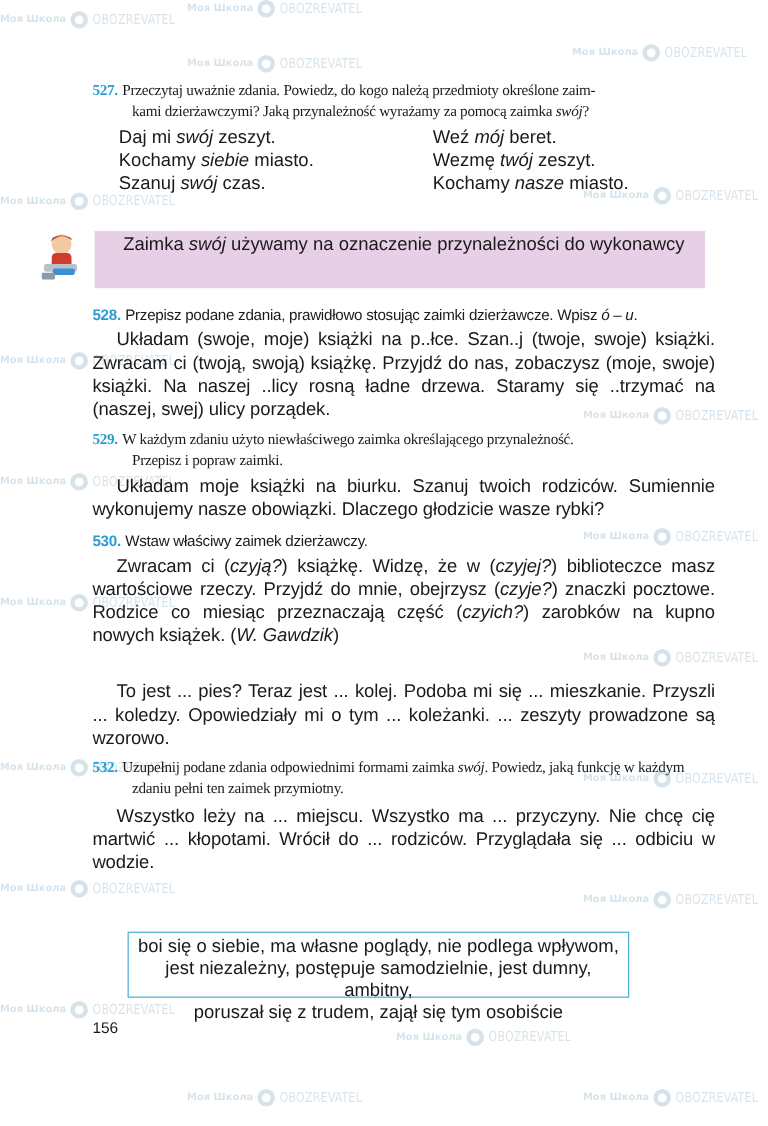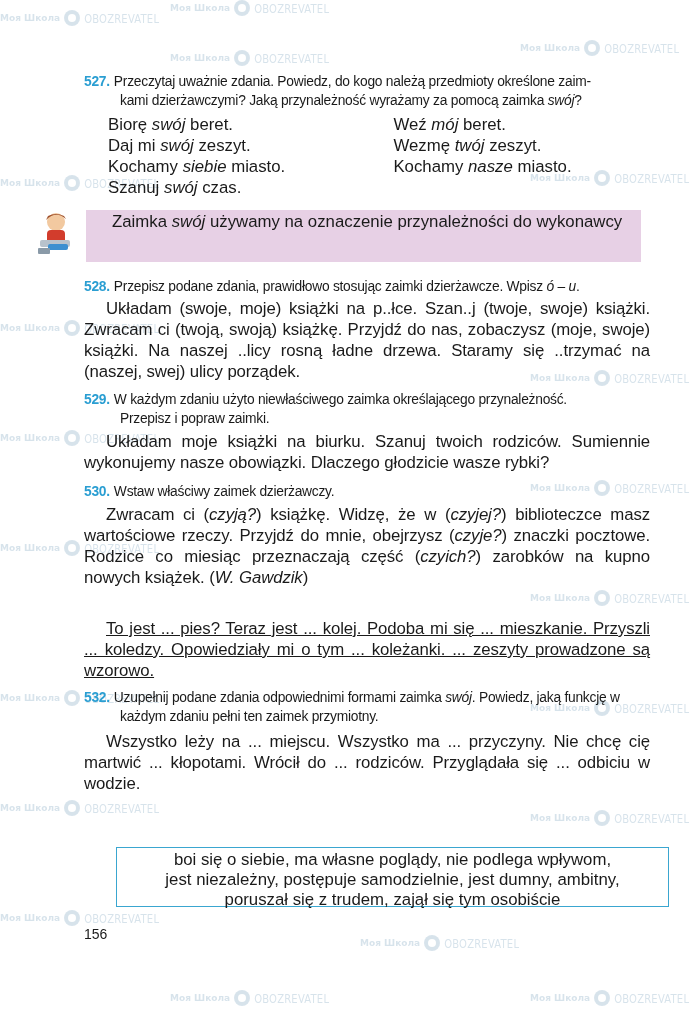--- a/index.html
+++ b/index.html
@@ -10,35 +10,35 @@
     .wm { position: absolute; display: flex; align-items: center; gap: 4px; opacity: 0.35; pointer-events: none; }
     .wm .wm-school { font-family: "DejaVu Sans", sans-serif; font-weight: bold; font-size: 9px; color: #8fb0c8; }
     .wm .wm-logo { width: 16px; height: 16px; border-radius: 50%; background: #8fb0c8; position: relative; }
     .wm .wm-logo::after { content: ""; position: absolute; left: 4px; top: 4px; width: 8px; height: 8px; border-radius: 50%; background: #fff; }
     .wm .wm-obz { font-family: "DejaVu Sans", sans-serif; font-size: 10px; color: #8fb0c8; letter-spacing: 0.2px; transform: scaleY(1.25); }
 
     .page { position: absolute; left: 0; top: 0; width: 698px; height: 1024px; }
     .ex { position: absolute; left: 84px; width: 566px; }
     .task { font-size: 13.8px; line-height: 19px; letter-spacing: -0.25px; }
     .task .num { color: #2a9ed2; font-weight: bold; margin-right: 4px; }
-    .task .indent { padding-left: 36px; text-indent: -36px; }
+    .task .indent { padding-left: 36px; text-indent: -36px; font-family: Liberation Serif, serif; }
     .body { font-size: 16.8px; line-height: 21px; text-align: justify; letter-spacing: -0.1px; }
     .body p { margin: 0; text-indent: 22px; }
     i, em { font-style: italic; }
 
     .cols { position: absolute; left: 108px; top: 114px; width: 520px; display: flex; font-size: 16.8px; line-height: 21px; }
     .cols .col { width: 292px; }
     .cols .col2 { width: 240px; }
 
     .rule-box { position: absolute; left: 86px; top: 210px; width: 555px; height: 52px; background: #e7d0e5; }
     .rule-text { position: absolute; left: 112px; top: 211px; width: 528px; font-size: 16.8px; line-height: 22px; }
     .rule-text p { margin: 0; text-indent: 0; }
     .kid { position: absolute; left: 36px; top: 210px; width: 44px; height: 48px; }
 
-    .answer-box { position: absolute; left: 116px; top: 847px; width: 553px; height: 60px; border: 1.5px solid #3aa6d0; text-align: center; font-size: 16.8px; line-height: 20px; padding-top: 2px; box-sizing: border-box; }
+    .answer-box { position: absolute; left: 116px; top: 847px; width: 456px; height: 60px; border: 1.5px solid #3aa6d0; text-align: center; font-size: 16.8px; line-height: 20px; padding-top: 2px; box-sizing: border-box; }
     .page-num { position: absolute; left: 84px; top: 926px; font-size: 14px; }
   </style>
 </head>
 <body>
 
 <div class="wm" style="left:0px; top:10px;">
     <span class="wm-school">Моя Школа</span>
     <span class="wm-logo"></span>
     <span class="wm-obz">OBOZREVATEL</span>
   </div>
@@ -141,21 +141,20 @@
 <div class="page">
 
   <div class="ex task" style="top:72px;">
     <div class="indent">
       <span class="num">527.</span><span>Przeczytaj uważnie zdania. Powiedz, do kogo należą przedmioty określone zaim-</span><br><span>kami dzierżawczymi? Jaką przynależność wyrażamy za pomocą zaimka </span><i>swój</i><span>?</span>
     </div>
   </div>
 
   <div class="cols">
     <div class="col">
-      <div><span>Biorę </span><i>swój</i><span> beret.</span></div>
       <div><span>Daj mi </span><i>swój</i><span> zeszyt.</span></div>
       <div><span>Kochamy </span><i>siebie</i><span> miasto.</span></div>
       <div><span>Szanuj </span><i>swój</i><span> czas.</span></div>
     </div>
     <div class="col2">
       <div><span>Weź </span><i>mój</i><span> beret.</span></div>
       <div><span>Wezmę </span><i>twój</i><span> zeszyt.</span></div>
       <div><span>Kochamy </span><i>nasze</i><span> miasto.</span></div>
     </div>
   </div>
@@ -189,21 +188,21 @@
     <p>Układam moje książki na biurku. Szanuj twoich rodziców. Sumiennie wykonujemy nasze obowiązki. Dlaczego głodzicie wasze rybki?</p>
   </div>
 
   <div class="ex task" style="top:482px;">
     <span class="num">530.</span><span>Wstaw właściwy zaimek dzierżawczy.</span>
   </div>
   <div class="ex body" style="top:504px;">
     <p><span>Zwracam ci (</span><i>czyją?</i><span>) książkę. Widzę, że w (</span><i>czyjej?</i><span>) biblioteczce masz wartościowe rzeczy. Przyjdź do mnie, obejrzysz (</span><i>czyje?</i><span>) znaczki pocztowe. Rodzice co miesiąc przeznaczają część (</span><i>czyich?</i><span>) zarobków na kupno nowych książek. (</span><i>W. Gawdzik</i><span>)</span></p>
   </div>
 
-  <div class="ex body" style="top:618px;text-decoration:underline;">
+  <div class="ex body" style="top:618px;">
     <p>To jest ... pies? Teraz jest ... kolej. Podoba mi się ... mieszkanie. Przyszli ... koledzy. Opowiedziały mi o tym ... koleżanki. ... zeszyty prowadzone są wzorowo.</p>
   </div>
 
   <div class="ex task" style="top:688px;">
     <div class="indent"><span class="num">532.</span><span>Uzupełnij podane zdania odpowiednimi formami zaimka </span><i>swój</i><span>. Powiedz, jaką funkcję w każdym zdaniu pełni ten zaimek przymiotny.</span></div>
   </div>
   <div class="ex body" style="top:731px;">
     <p>Wszystko leży na ... miejscu. Wszystko ma ... przyczyny. Nie chcę cię martwić ... kłopotami. Wrócił do ... rodziców. Przyglądała się ... odbiciu w wodzie.</p>
   </div>
 

